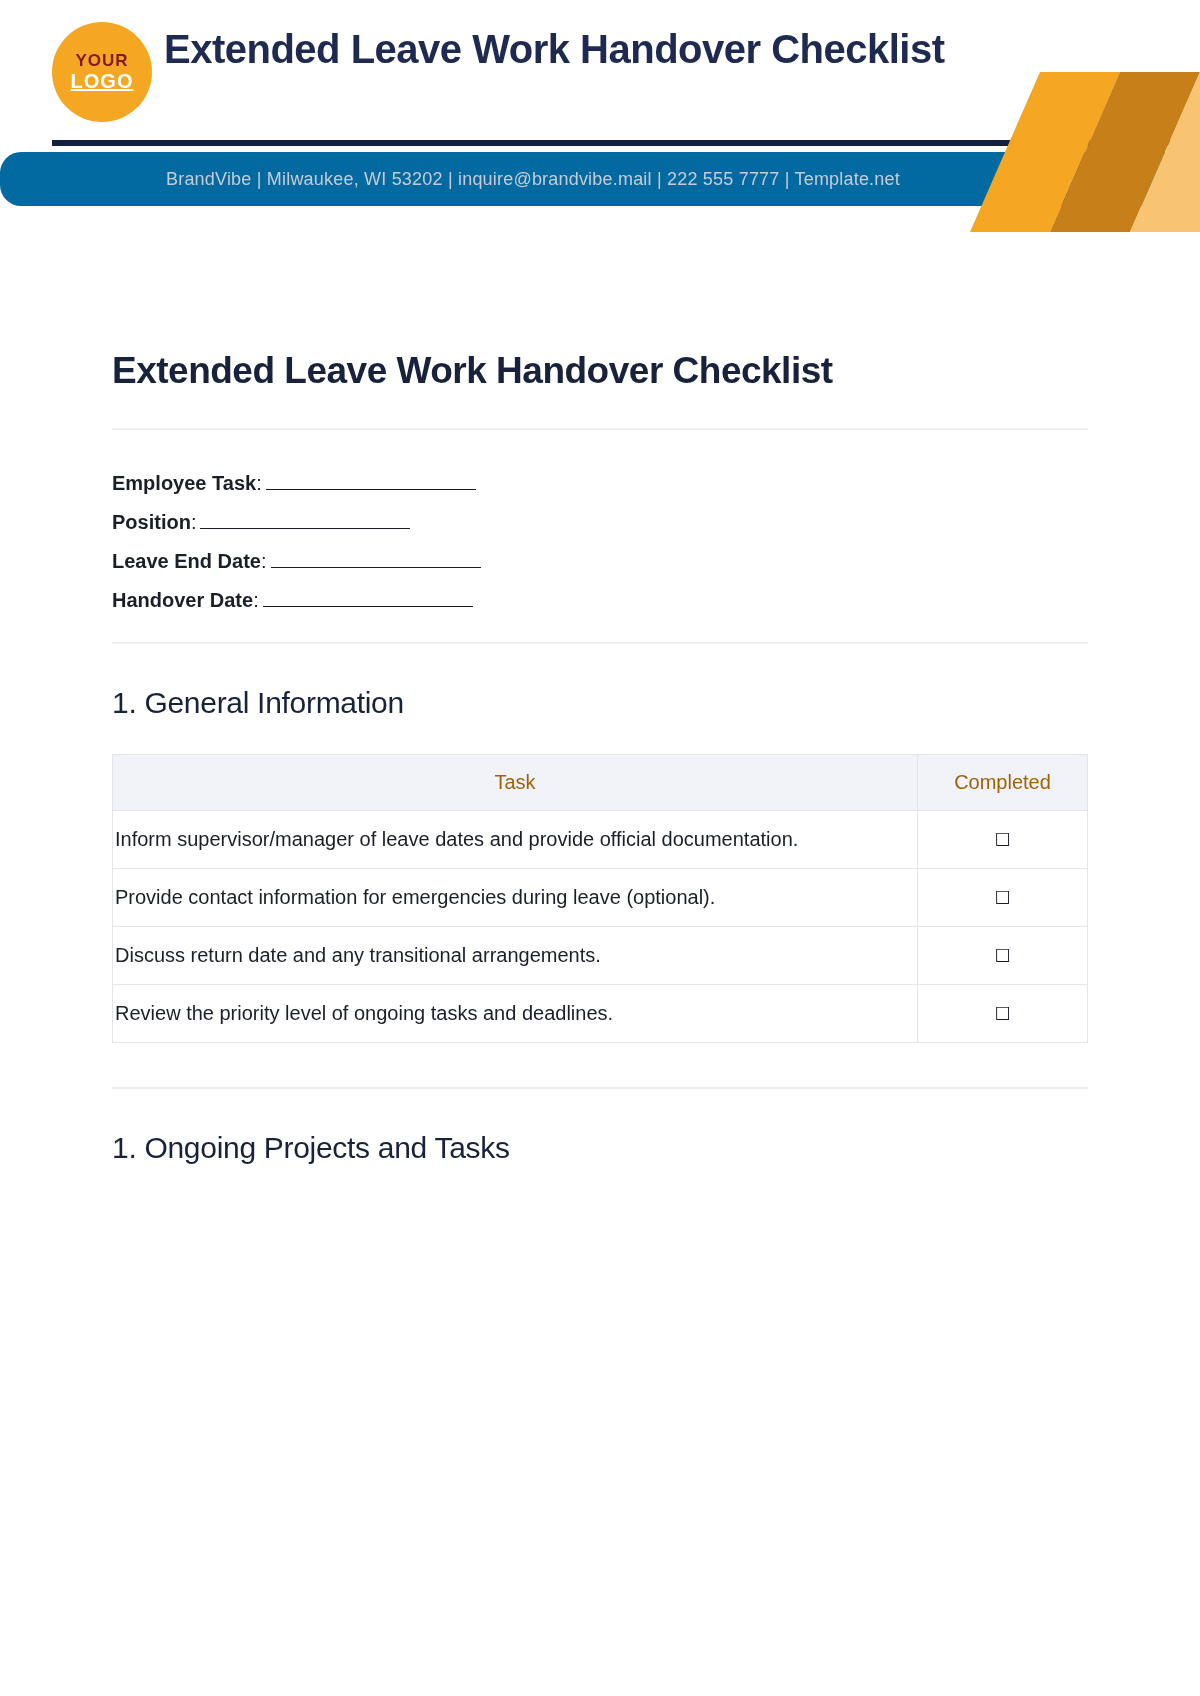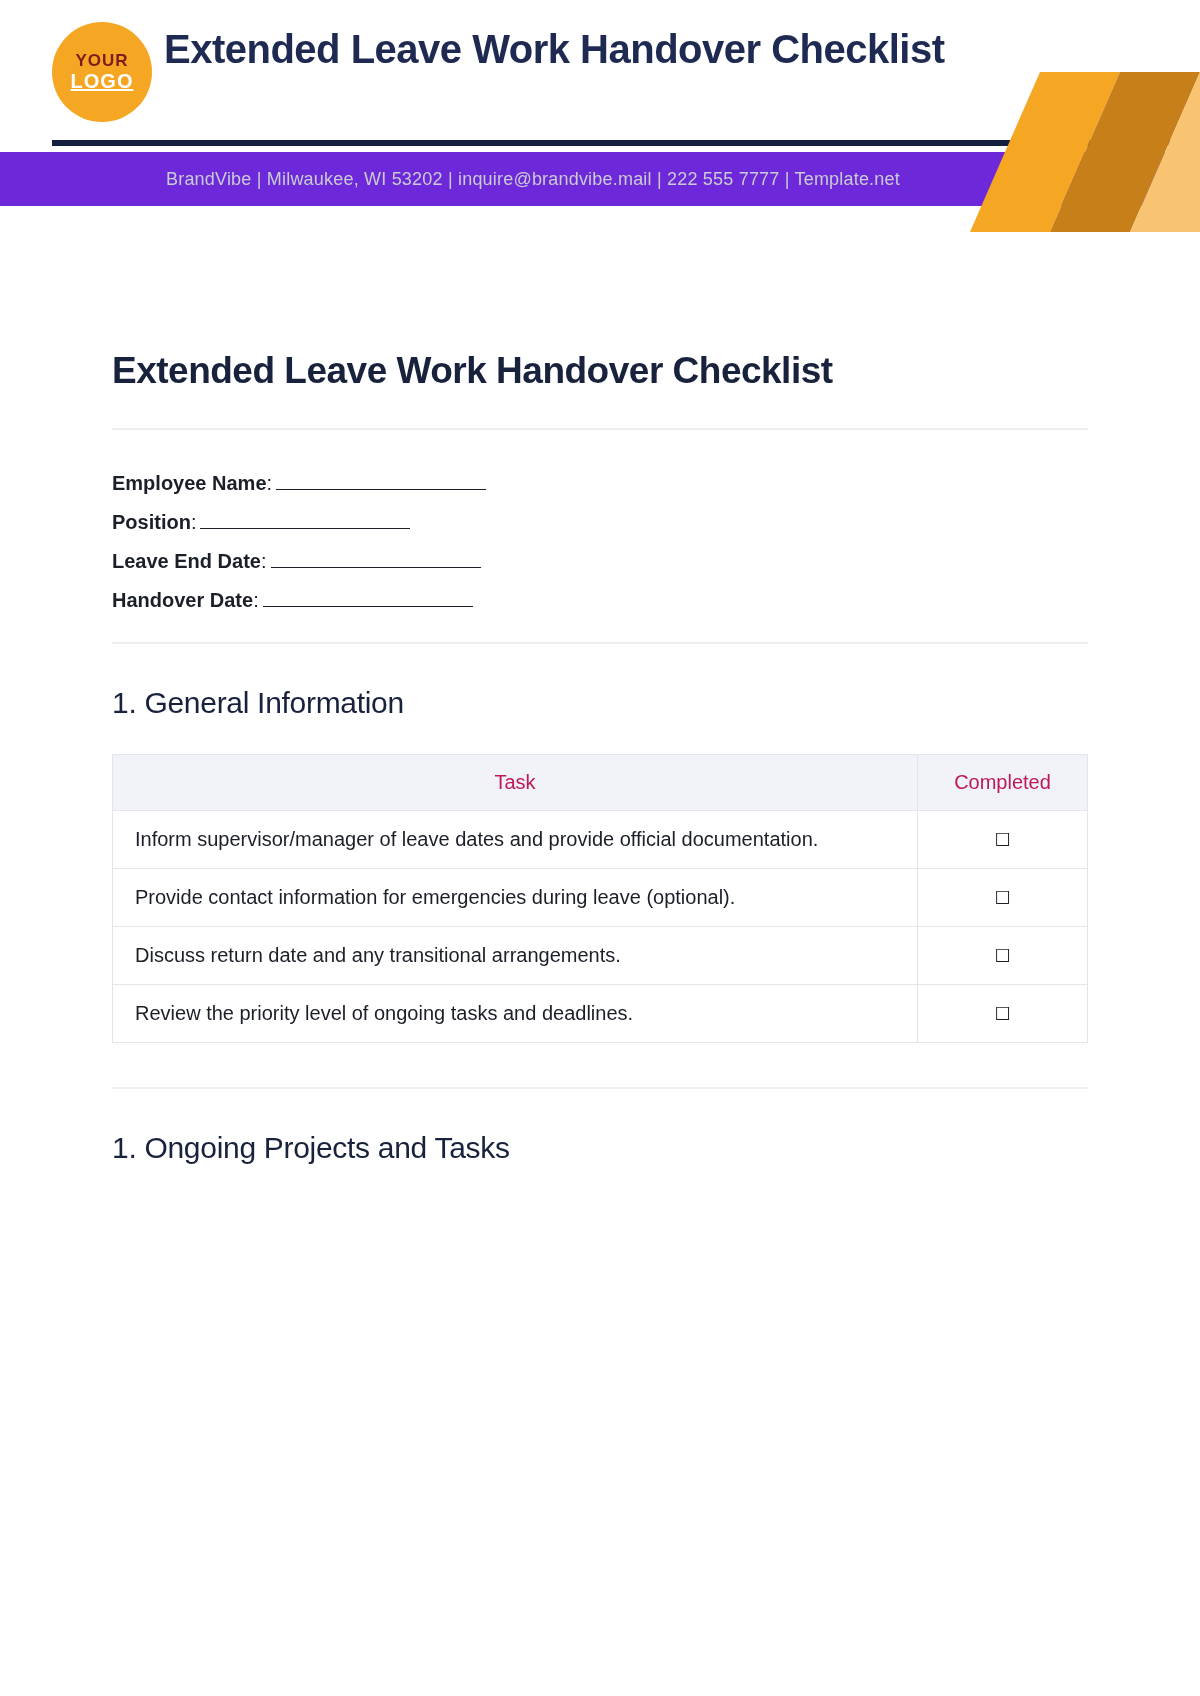--- a/index.html
+++ b/index.html
@@ -55,23 +55,24 @@
   right: 0;
   height: 6px;
   background: #13213f;
 }
 .banner-bar {
   position: absolute;
   top: 152px;
   left: 0;
   right: 0;
   height: 54px;
-  background: #6d28d9;
+  background: #0369a1;
   display: flex;
   align-items: center;
+  border-radius: 21px;
 }
 .banner-text {
   margin-left: 166px;
   color: #c9cbd4;
   font-size: 18px;
   letter-spacing: 0.2px;
 }
 .accent {
   position: absolute;
   top: 72px;
@@ -116,30 +117,30 @@
   margin: 10px 0 34px 0;
   letter-spacing: -0.3px;
 }
 table.checklist {
   width: 100%;
   border-collapse: collapse;
   font-size: 20px;
 }
 table.checklist th {
   background: #f1f3f8;
-  color: #be185d;
+  color: #a16207;
   font-weight: 400;
   text-align: center;
   padding: 16px 18px;
   border: 1px solid #e3e5ea;
 }
 table.checklist th:first-child { text-align: center; }
 table.checklist td {
   border: 1px solid #e3e5ea;
-  padding: 14px 22px;
+  padding: 14px 2px;
   color: #1b1f28;
   line-height: 1.45;
   vertical-align: middle;
 }
 table.checklist td.chk {
   text-align: center;
   width: 170px;
   font-size: 20px;
 }
 .checkbox-glyph {
@@ -167,21 +168,21 @@
     <polygon points="230,0 300,0 300,160 160,160" fill="#f8c471"></polygon>
   </svg>
 </div>
 
 <div class="content">
   <h1 class="main-title">Extended Leave Work Handover Checklist</h1>
   <div class="divider"></div>
 
   <div>
     <div class="field-row">
-      <span class="field-label">Employee Name</span>:<span class="field-blank"></span>
+      <span class="field-label">Employee Task</span>:<span class="field-blank"></span>
     </div>
     <div class="field-row">
       <span class="field-label">Position</span>:<span class="field-blank"></span>
     </div>
     <div class="field-row">
       <span class="field-label">Leave End Date</span>:<span class="field-blank"></span>
     </div>
     <div class="field-row">
       <span class="field-label">Handover Date</span>:<span class="field-blank"></span>
     </div>

